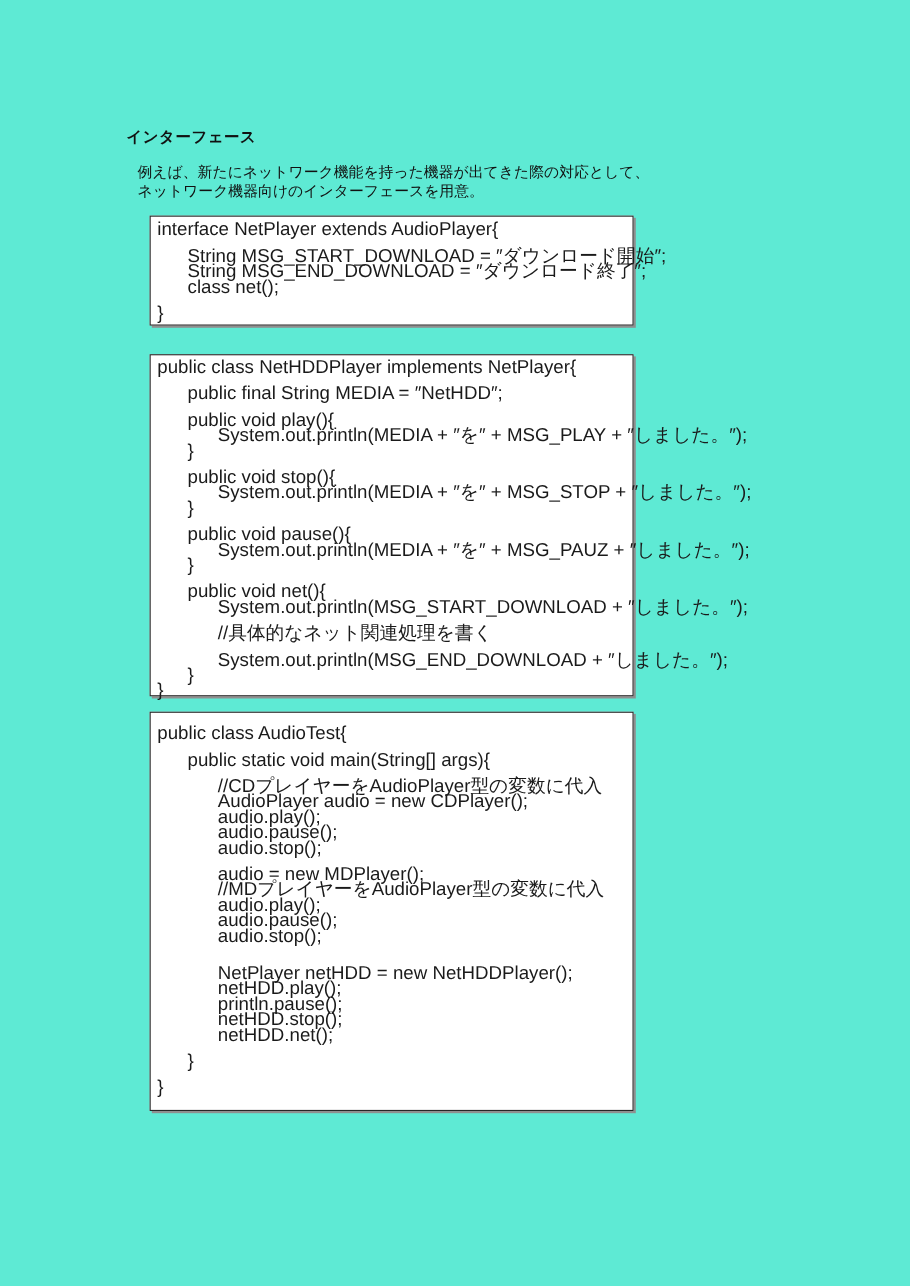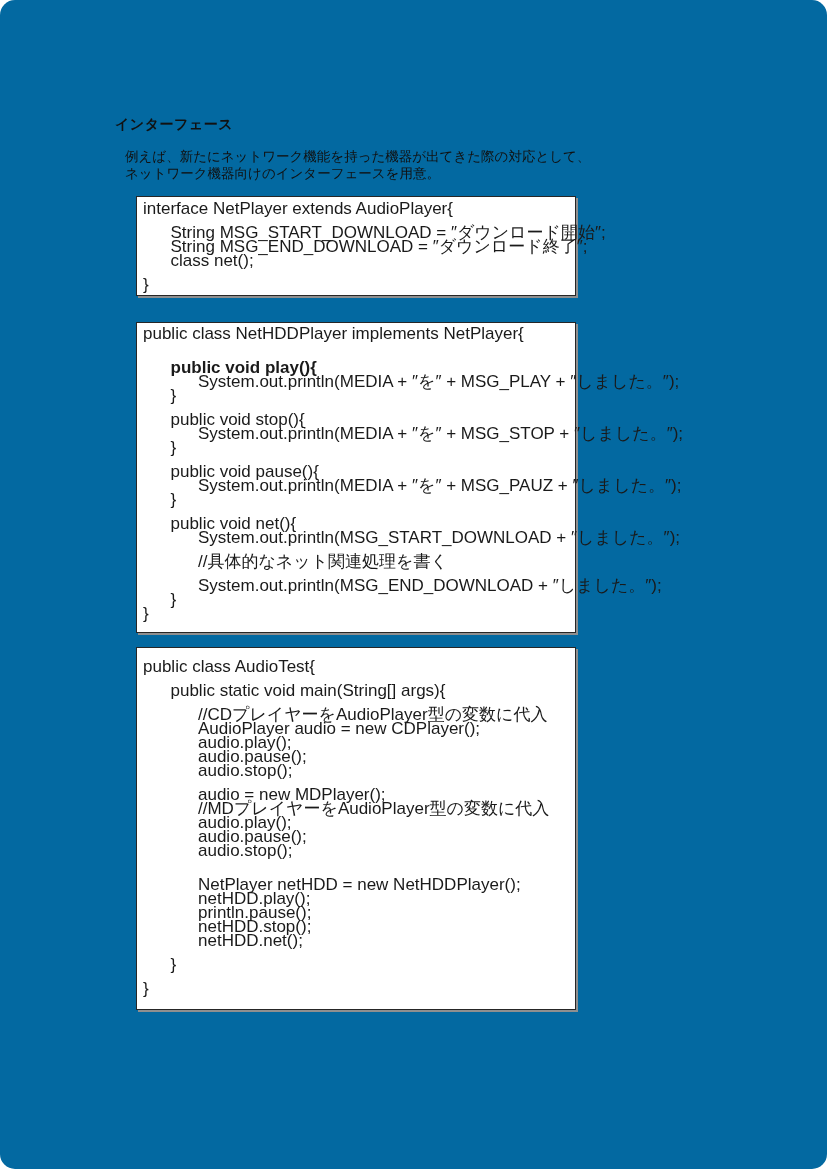--- a/index.html
+++ b/index.html
@@ -3,23 +3,22 @@
 <meta charset="utf-8">
 <style>
   * { margin: 0; padding: 0; box-sizing: border-box; }
   html, body { background: #ffffff; }
   body { font-family: "Liberation Sans", "DejaVu Sans", sans-serif; color: #1a1a1a; }
 
   .page {
     position: relative;
     width: 827px;
     height: 1169px;
-    background: #0369a1;
+    background: #5eead4;
     overflow: hidden;
-    border-radius: 15px;
   }
 
   .page-title {
     position: absolute;
     left: 115px;
     top: 116px;
     font-size: 14px;
     font-weight: bold;
     color: #111111;
     letter-spacing: 0.5px;
@@ -75,22 +74,23 @@
       <div class="code-line" style="padding-left: 27.5px;">String MSG_START_DOWNLOAD = ″ダウンロード開始″;</div>
       <div class="code-line" style="padding-left: 27.5px;">String MSG_END_DOWNLOAD = ″ダウンロード終了″;</div>
       <div class="code-line" style="padding-left: 27.5px;">class net();</div>
       <div class="code-line blank" style="padding-left: 0px;"></div>
       <div class="code-line" style="padding-left: 0px;">}</div>
     </div>
 
   <div class="code-box code-box-2">
       <div class="code-line" style="padding-left: 0px;">public class NetHDDPlayer implements NetPlayer{</div>
       <div class="code-line blank" style="padding-left: 0px;"></div>
+      <div class="code-line" style="padding-left: 27.5px;">public final String MEDIA = ″NetHDD″;</div>
       <div class="code-line blank" style="padding-left: 0px;"></div>
-      <div class="code-line" style="padding-left: 27.5px; font-weight: bold;">public void play(){</div>
+      <div class="code-line" style="padding-left: 27.5px;">public void play(){</div>
       <div class="code-line" style="padding-left: 55px;">System.out.println(MEDIA + ″を″ + MSG_PLAY + ″しました。″);</div>
       <div class="code-line" style="padding-left: 27.5px;">}</div>
       <div class="code-line blank" style="padding-left: 0px;"></div>
       <div class="code-line" style="padding-left: 27.5px;">public void stop(){</div>
       <div class="code-line" style="padding-left: 55px;">System.out.println(MEDIA + ″を″ + MSG_STOP + ″しました。″);</div>
       <div class="code-line" style="padding-left: 27.5px;">}</div>
       <div class="code-line blank" style="padding-left: 0px;"></div>
       <div class="code-line" style="padding-left: 27.5px;">public void pause(){</div>
       <div class="code-line" style="padding-left: 55px;">System.out.println(MEDIA + ″を″ + MSG_PAUZ + ″しました。″);</div>
       <div class="code-line" style="padding-left: 27.5px;">}</div>

